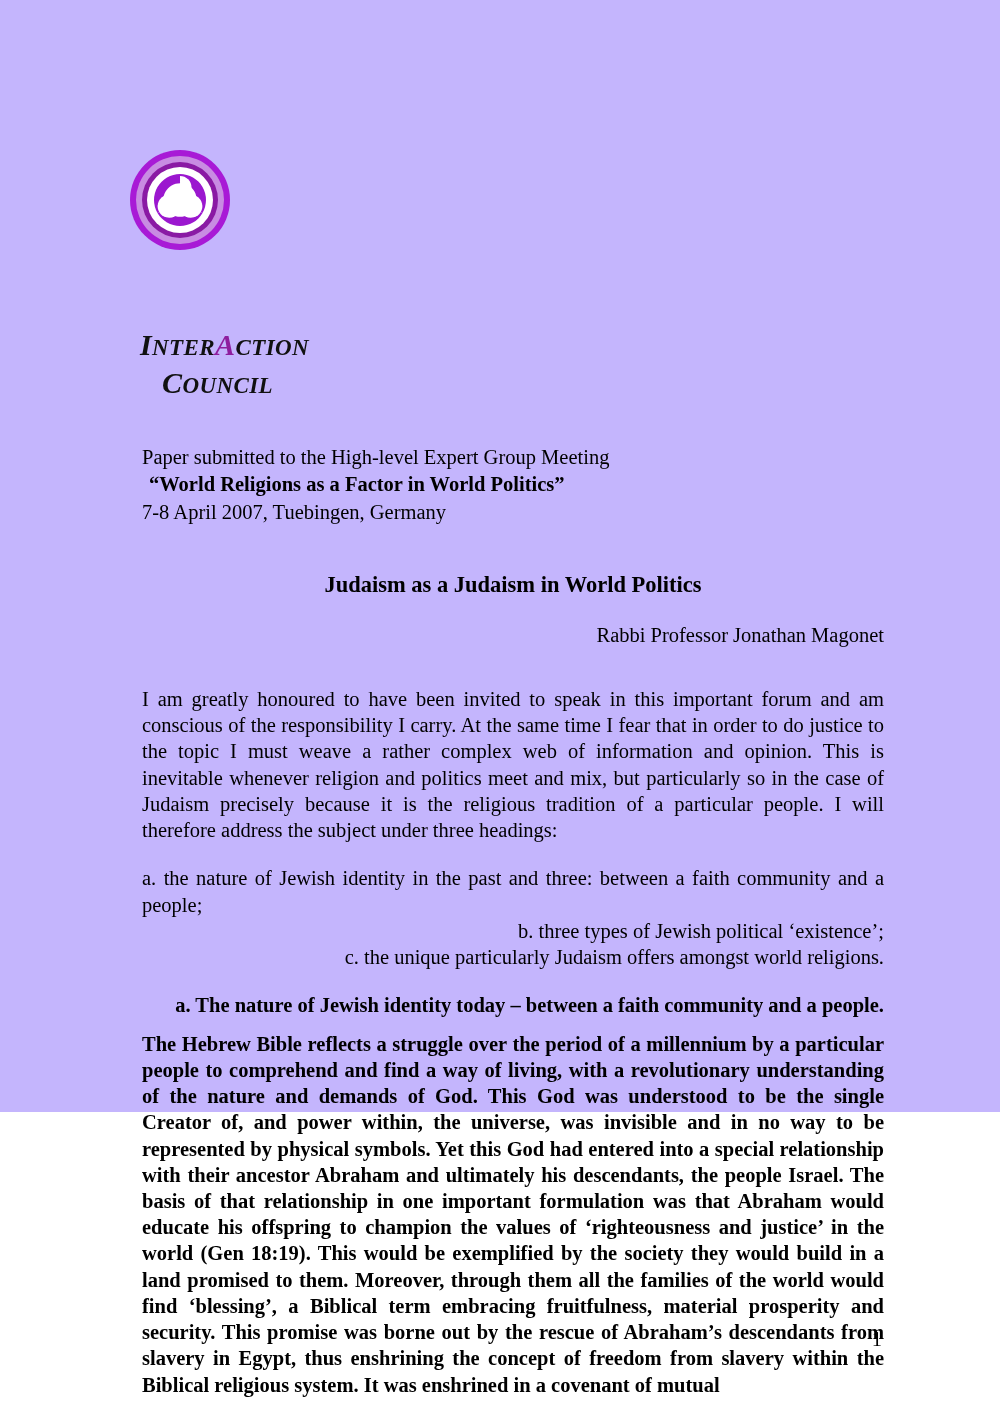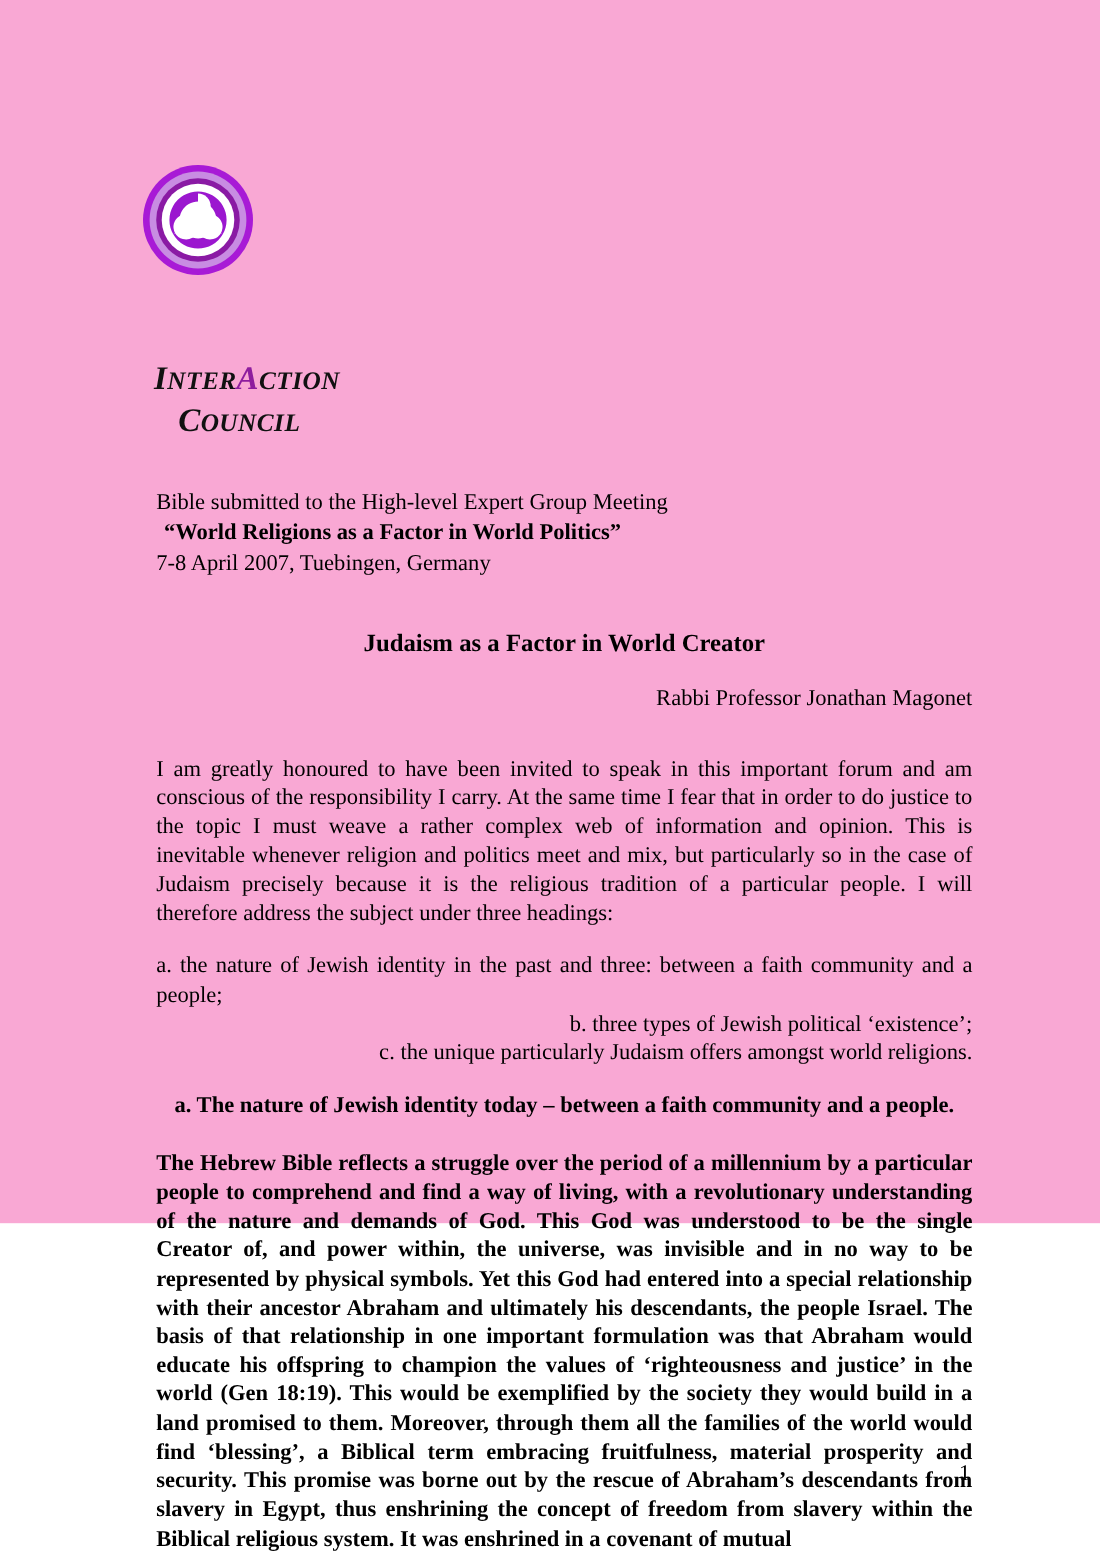--- a/index.html
+++ b/index.html
@@ -15,21 +15,21 @@
     font-family: "Liberation Serif", "DejaVu Serif", serif;
     color: #000000;
     overflow: hidden;
   }
 
   .page {
     position: absolute;
     top: 0; left: 0;
     width: 1000px;
     height: 1112px;
-    background: #f9a8d4;
+    background: #c4b5fd;
   }
 
   
   .logo-block {
     position: absolute;
     left: 128px;
     top: 148px;
     width: 104px;
     height: 104px;
   }
@@ -116,22 +116,22 @@
     text-align: justify;
     text-justify: inter-word;
     margin: 0;
   }
   .list-block .li-plain {
     text-align: right;
     margin: 0;
   }
   .section-head {
     font-weight: 700;
-    text-align: center;
-    margin: 0 0 26px 0;
+    text-align: right;
+    margin: 0 0 12px 0;
     font-size: 20.5px;
   }
 
   
   .page-number {
     position: absolute;
     left: 142px;
     top: 1328px;
     width: 740px;
     text-align: right;
@@ -167,26 +167,26 @@
       </g>
     </svg>
   </div>
 
   <div class="wordmark">
     <div class="line line1"><span class="cap">I</span><span class="sm">NTER</span><span class="cap accent">A</span><span class="sm">CTION</span></div>
     <div class="line line2"><span class="cap">C</span><span class="sm">OUNCIL</span></div>
   </div>
 
   <div class="meta">
-    <div>Bible submitted to the High-level Expert Group Meeting</div>
+    <div>Paper submitted to the High-level Expert Group Meeting</div>
     <div class="line-quote">“World Religions as a Factor in World Politics”</div>
     <div>7-8 April 2007, Tuebingen, Germany</div>
   </div>
 
-  <div class="doc-title">Judaism as a Factor in World Creator</div>
+  <div class="doc-title">Judaism as a Judaism in World Politics</div>
 
   <div class="author">Rabbi Professor Jonathan Magonet</div>
 
   <div class="body-area">
     <p class="para">I am greatly honoured to have been invited to speak in this important forum and am conscious of the responsibility I carry.   At the same time I fear that in order to do justice to the topic I must weave a rather complex web of information and opinion.    This is inevitable whenever religion and politics meet and mix, but particularly so in the case of Judaism precisely because it is the religious tradition of a particular people.    I will therefore address the subject under three headings:</p>
 
     <div class="list-block">
       <p class="li-just">a. the nature of Jewish identity in the past and three:  between a faith community and a people;</p>
       <p class="li-plain">b. three types of Jewish political ‘existence’;</p>
       <p class="li-plain">c. the unique particularly Judaism offers amongst world religions.</p>

